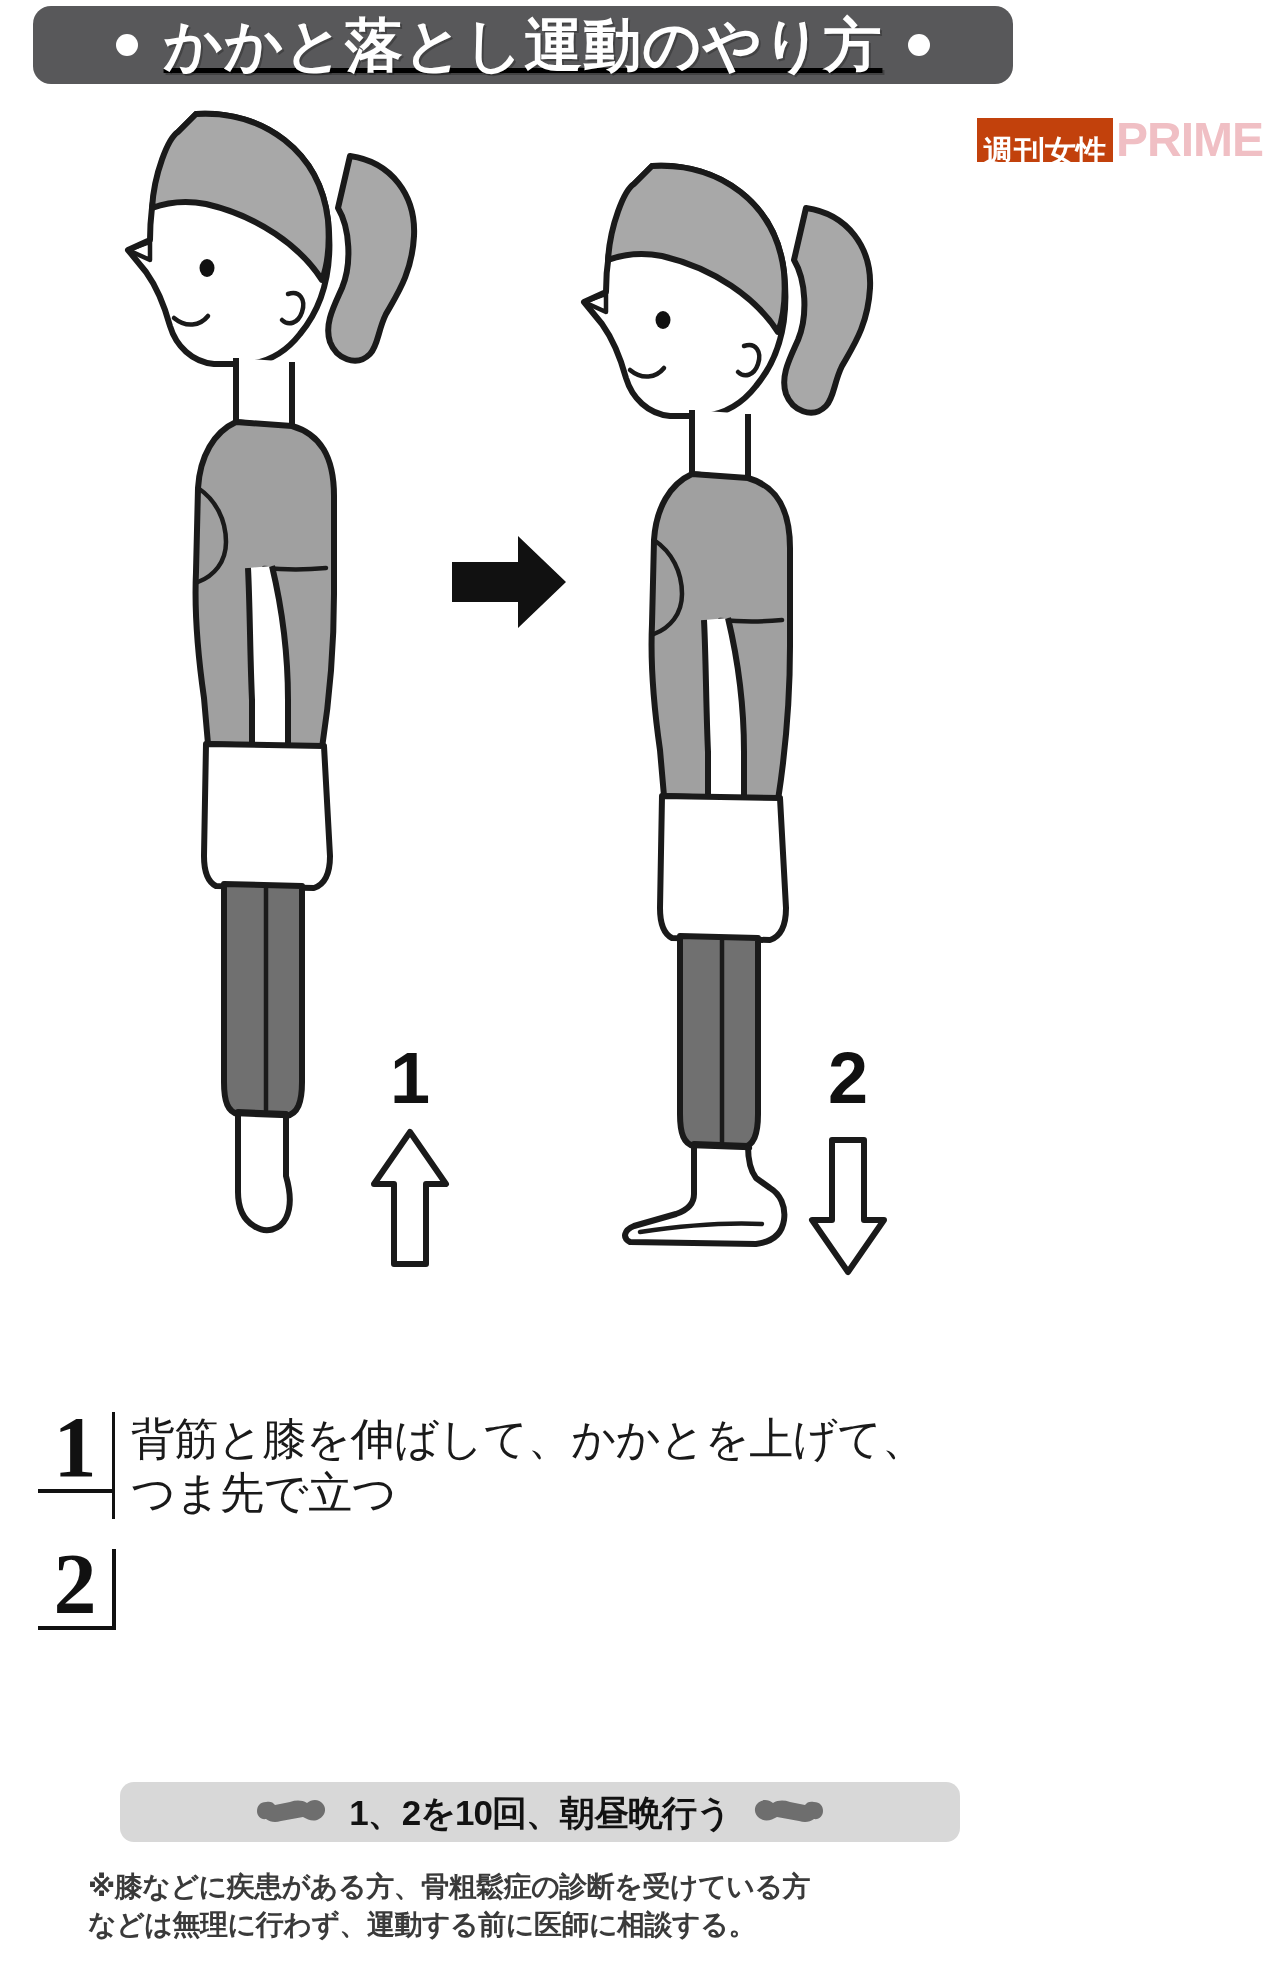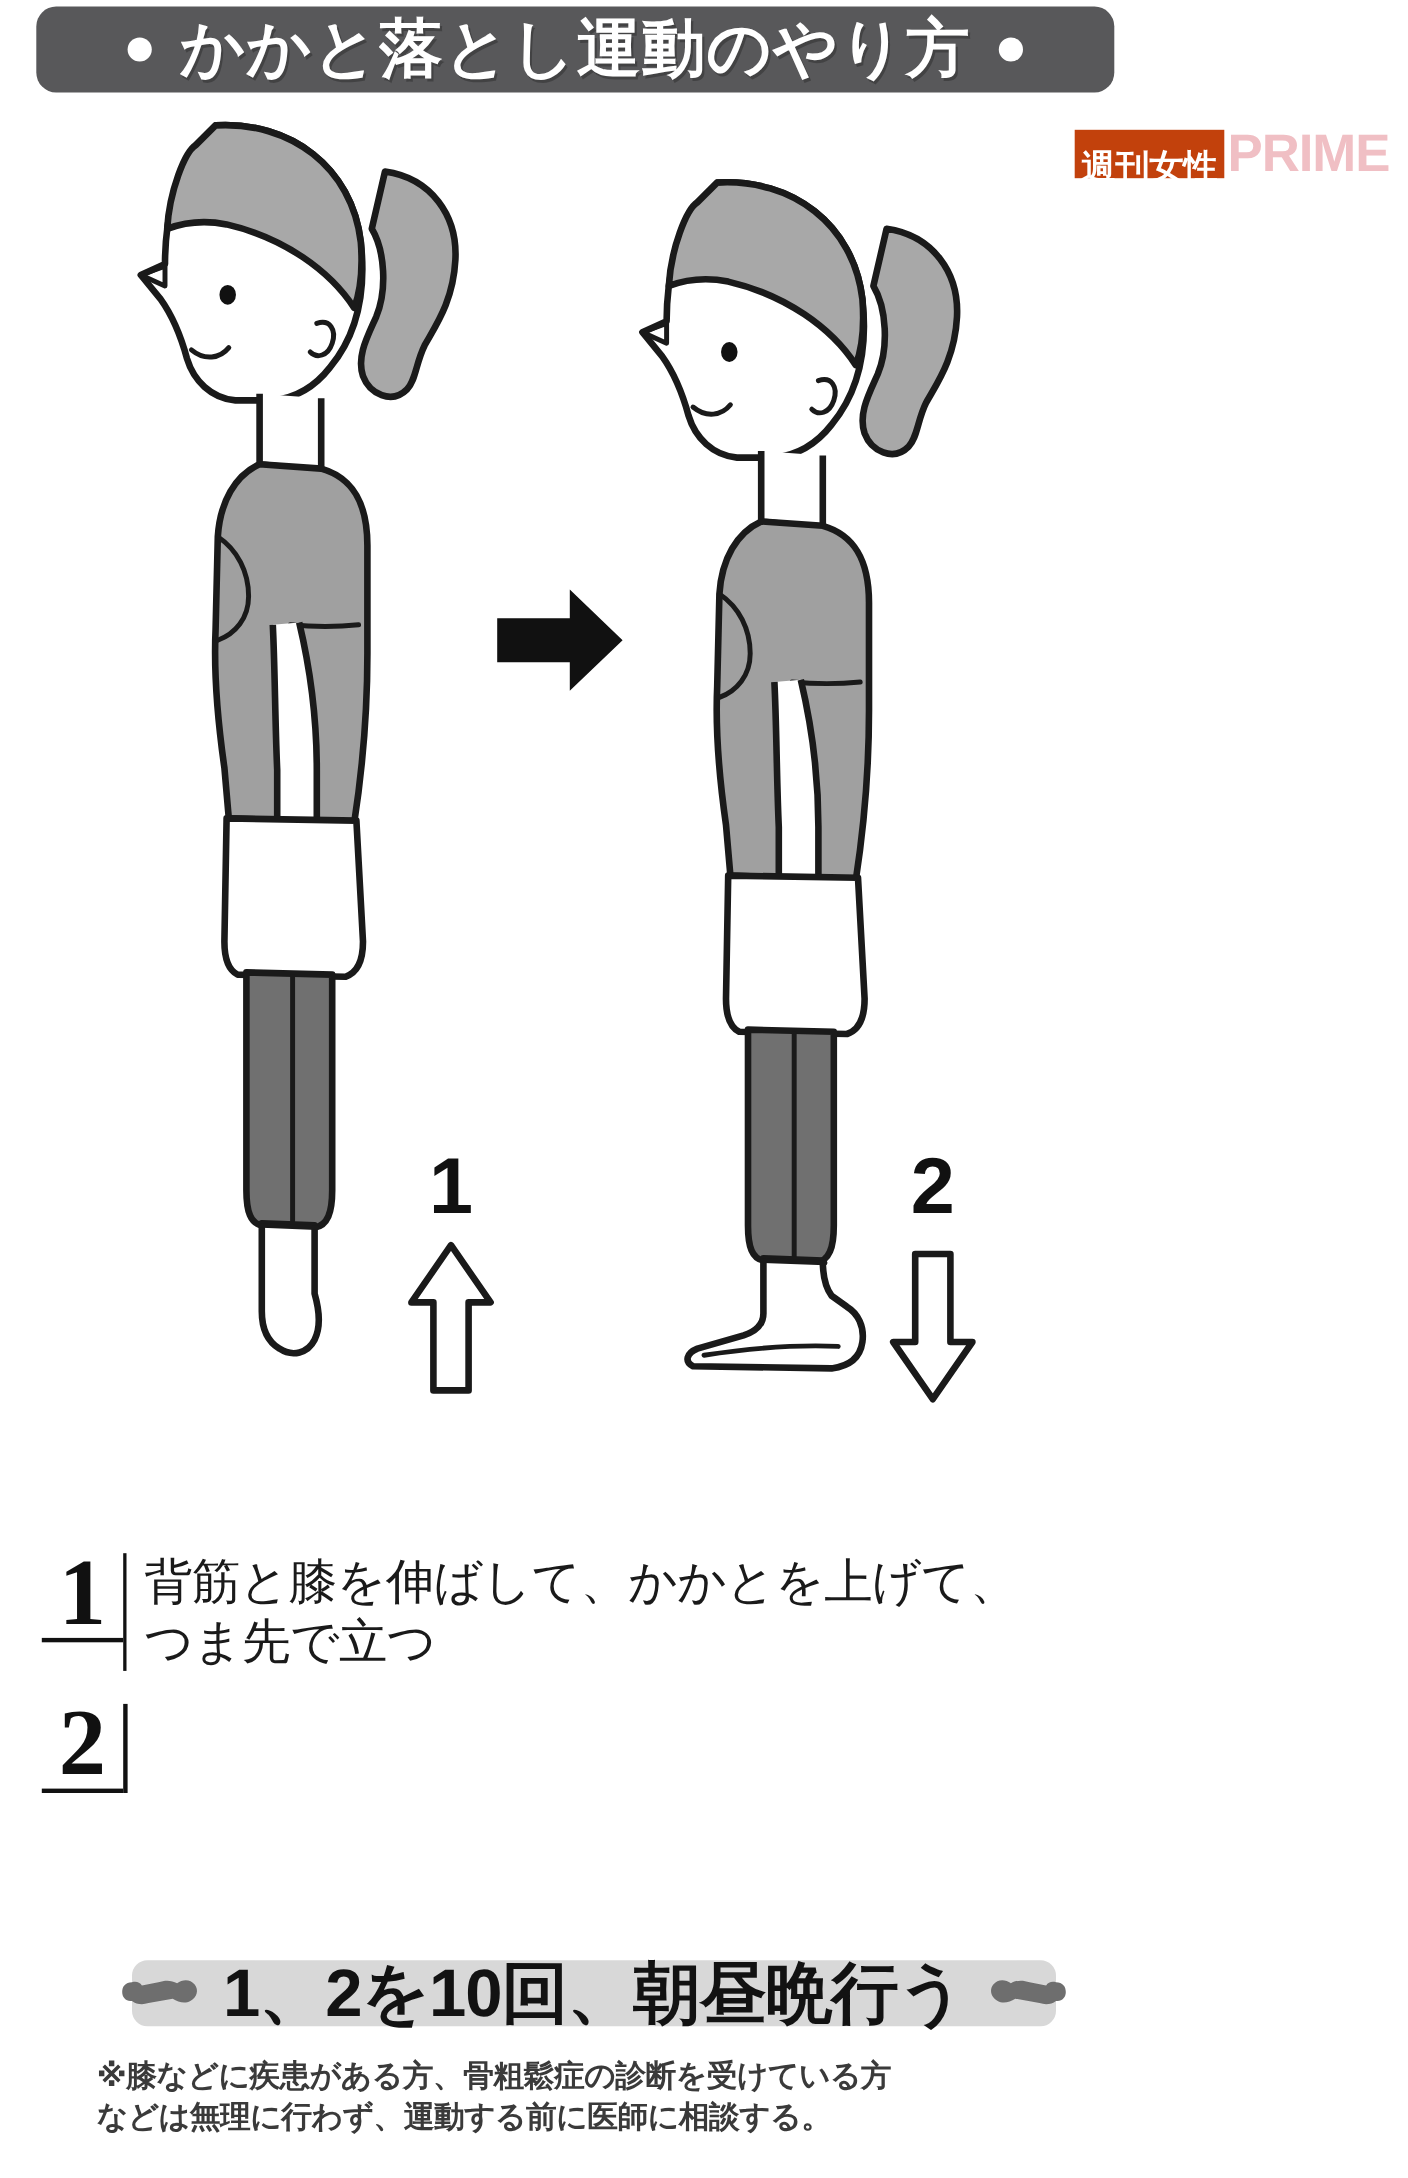--- a/index.html
+++ b/index.html
@@ -8,21 +8,21 @@
     background:#ffffff;
     font-family:"Liberation Sans","DejaVu Sans",sans-serif;
     position:relative;overflow:hidden;
     -webkit-font-smoothing:antialiased;
   }
 
   
   .title-bar{
     position:absolute;left:33px;top:6px;width:980px;height:78px;
     background:#58585a;border-radius:18px;
-    display:flex;align-items:center;justify-content:center;gap:26px;
+    display:flex;align-items:center;justify-content:center;gap:26px;text-decoration:underline;
   }
   .title-dot{width:22px;height:22px;border-radius:50%;background:#ffffff;flex:0 0 auto;}
   .title-text{
     color:#ffffff;font-size:58px;font-weight:bold;letter-spacing:1px;
     line-height:1;white-space:nowrap;
     text-shadow:2px 2px 0 rgba(0,0,0,0.25);
   }
 
   
   .logo{
@@ -58,21 +58,21 @@
     letter-spacing:-0.5px;padding-top:4px;
   }
 
   
   .banner{
     position:absolute;left:120px;top:1782px;width:840px;height:60px;
     background:#d8d8d8;border-radius:14px;
     display:flex;align-items:center;justify-content:center;gap:22px;
   }
   .banner-text{
-    font-size:61px;font-weight:bold;color:#121212;white-space:nowrap;
+    font-size:35px;font-weight:bold;color:#121212;white-space:nowrap;
     letter-spacing:-1px;line-height:1;
   }
   .bone{flex:0 0 auto;}
 
   
   .footnote{
     position:absolute;left:88px;top:1868px;width:1110px;
     font-size:28px;line-height:1.35;color:#3a3a3a;font-weight:bold;
     letter-spacing:-0.5px;
   }

